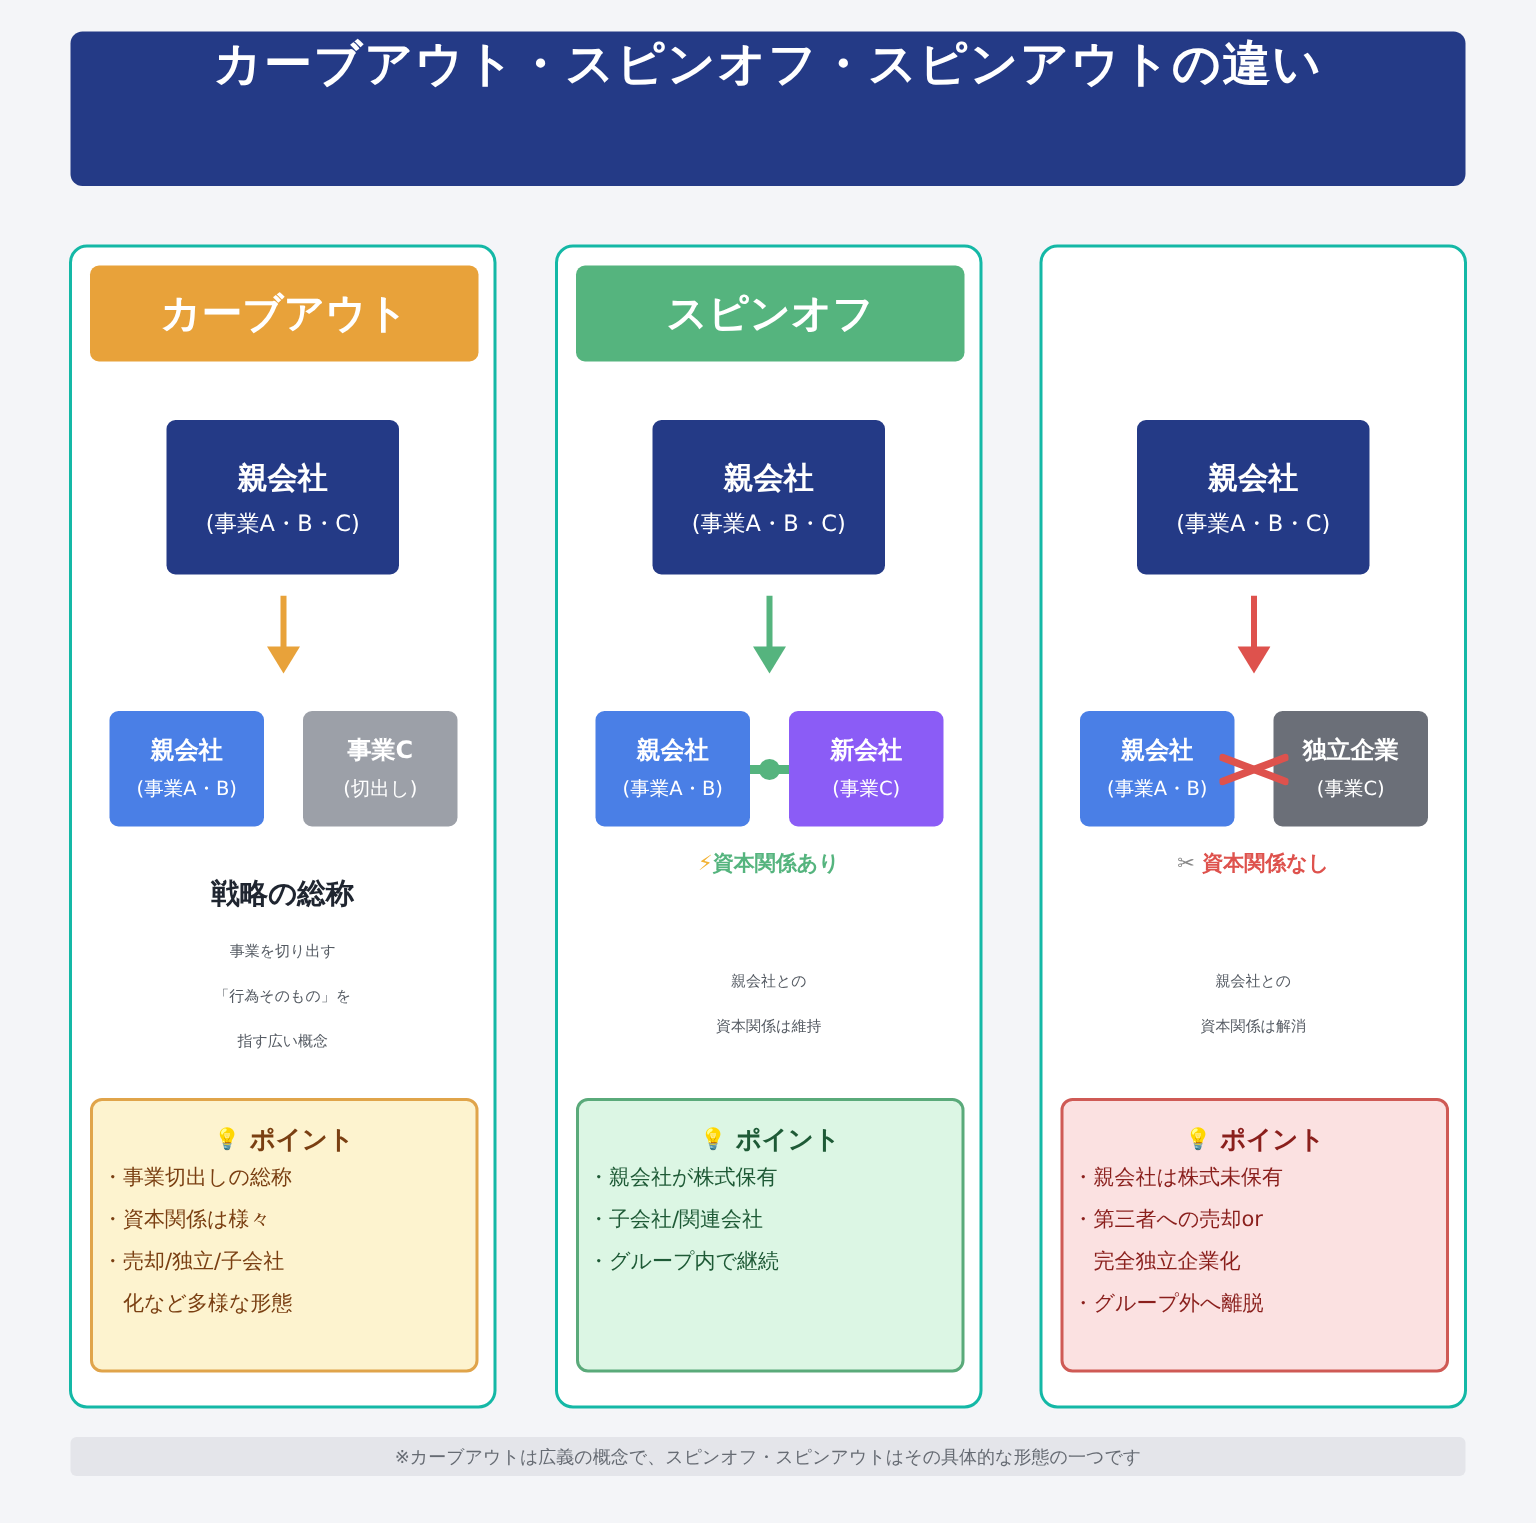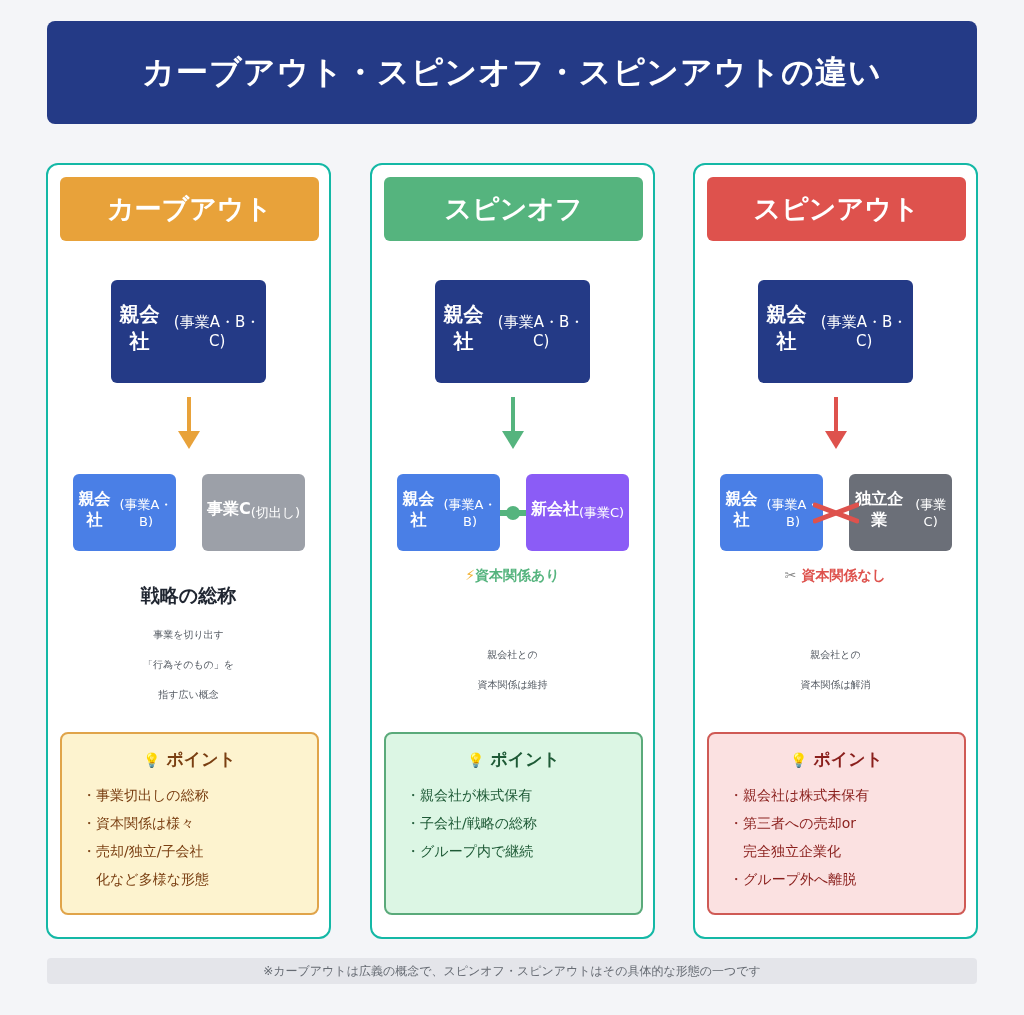--- a/index.html
+++ b/index.html
@@ -4,40 +4,40 @@
 <style>
   * { box-sizing: border-box; margin: 0; padding: 0; }
   body {
     width: 1024px; height: 1015px; background: #f4f5f8;
     font-family: "DejaVu Sans", "Liberation Sans", sans-serif;
     position: relative; overflow: hidden;
   }
   .title-bar {
     position: absolute; left: 47px; top: 21px; width: 930px; height: 103px;
     background: #243a86; border-radius: 8px;
-    display: flex; align-items: center; justify-content: center; font-family: Liberation Serif, serif;
+    display: flex; justify-content: center; font-family: Liberation Serif, serif;
   }
   .title-bar h1 { color: #fff; font-size: 32px; font-weight: bold; letter-spacing: 1px; }
 
   .card {
     position: absolute; top: 163px; width: 285px; height: 776px;
     background: #fff; border: 2px solid #14b8a6; border-radius: 12px;
   }
   .card.c1 { left: 46px; }
   .card.c2 { left: 370px; }
   .card.c3 { left: 693px; }
 
   .card-header {
     position: absolute; left: 12px; top: 12px; width: 259px; height: 64px;
     border-radius: 6px; display: flex; align-items: center; justify-content: center;
     color: #fff; font-size: 27px; font-weight: bold;
   }
   .box {
     position: absolute; border-radius: 6px; color: #fff; text-align: center;
-    display: flex; flex-direction: row; justify-content: center; align-items: center;
+    display: flex; flex-direction: column; justify-content: center; align-items: center;
   }
   .box .t { font-weight: bold; }
   .parent-box { left: 63px; top: 115px; width: 155px; height: 103px; background: #243a86; }
   .parent-box .t { font-size: 20px; margin-bottom: 8px; }
   .parent-box .s { font-size: 15px; }
 
   .arrow { position: absolute; left: 130px; top: 232px; width: 22px; height: 54px; }
   .small-box { top: 309px; width: 103px; height: 77px; }
   .small-box .t { font-size: 16px; margin-bottom: 6px; }
   .small-box .s { font-size: 13px; }
@@ -57,21 +57,21 @@
     font-size: 10px; color: #555b63; line-height: 30px;
   }
   .point-box {
     position: absolute; left: 12px; top: 567px; width: 259px; height: 183px;
     border-radius: 8px; border: 2px solid;
   }
   .point-title {
     text-align: center; font-size: 17px; font-weight: bold; margin-top: 14px;
     display: flex; align-items: center; justify-content: center; gap: 6px;
   }
-  .point-list { margin-top: 10px; padding-left: 20px; font-size: 14px; line-height: 28px; }
+  .point-list { padding-left: 6px; font-size: 14px; line-height: 28px; }
   .point-list li { list-style: none; }
 
   .footnote {
     position: absolute; left: 47px; top: 958px; width: 930px; height: 26px;
     background: #e4e5ea; border-radius: 4px;
     display: flex; align-items: center; justify-content: center;
     font-size: 12px; color: #666b73;
   }
   .connector { position: absolute; }
 </style>
@@ -149,28 +149,27 @@
     <div>親会社との</div>
     <div>資本関係は維持</div>
   </div>
   <div class="point-box" style="background:#dcf6e4;border-color:#5aaa7a;color:#1e5a36">
     <div class="point-title">
       <span style="font-size:14px">💡</span>
       <span>ポイント</span>
     </div>
     <ul class="point-list">
       <li>・親会社が株式保有</li>
-      <li>・子会社/戦略の総称</li>
+      <li>・子会社/関連会社</li>
       <li>・グループ内で継続</li>
     </ul>
   </div>
 </div>
 
 <div class="card c3">
-  <div class="card-header" style="background:#de524d">スピンアウト</div>
   <div class="box parent-box">
     <div class="t">親会社</div>
     <div class="s">(事業A・B・C)</div>
   </div>
   <svg class="arrow" viewBox="0 0 22 54">
     <rect x="9" y="0" width="4" height="36" fill="#de524d"></rect>
     <polygon points="0,34 22,34 11,52" fill="#de524d"></polygon>
   </svg>
   <div class="box small-box sb-left" style="background:#4a7fe6">
     <div class="t">親会社</div>

